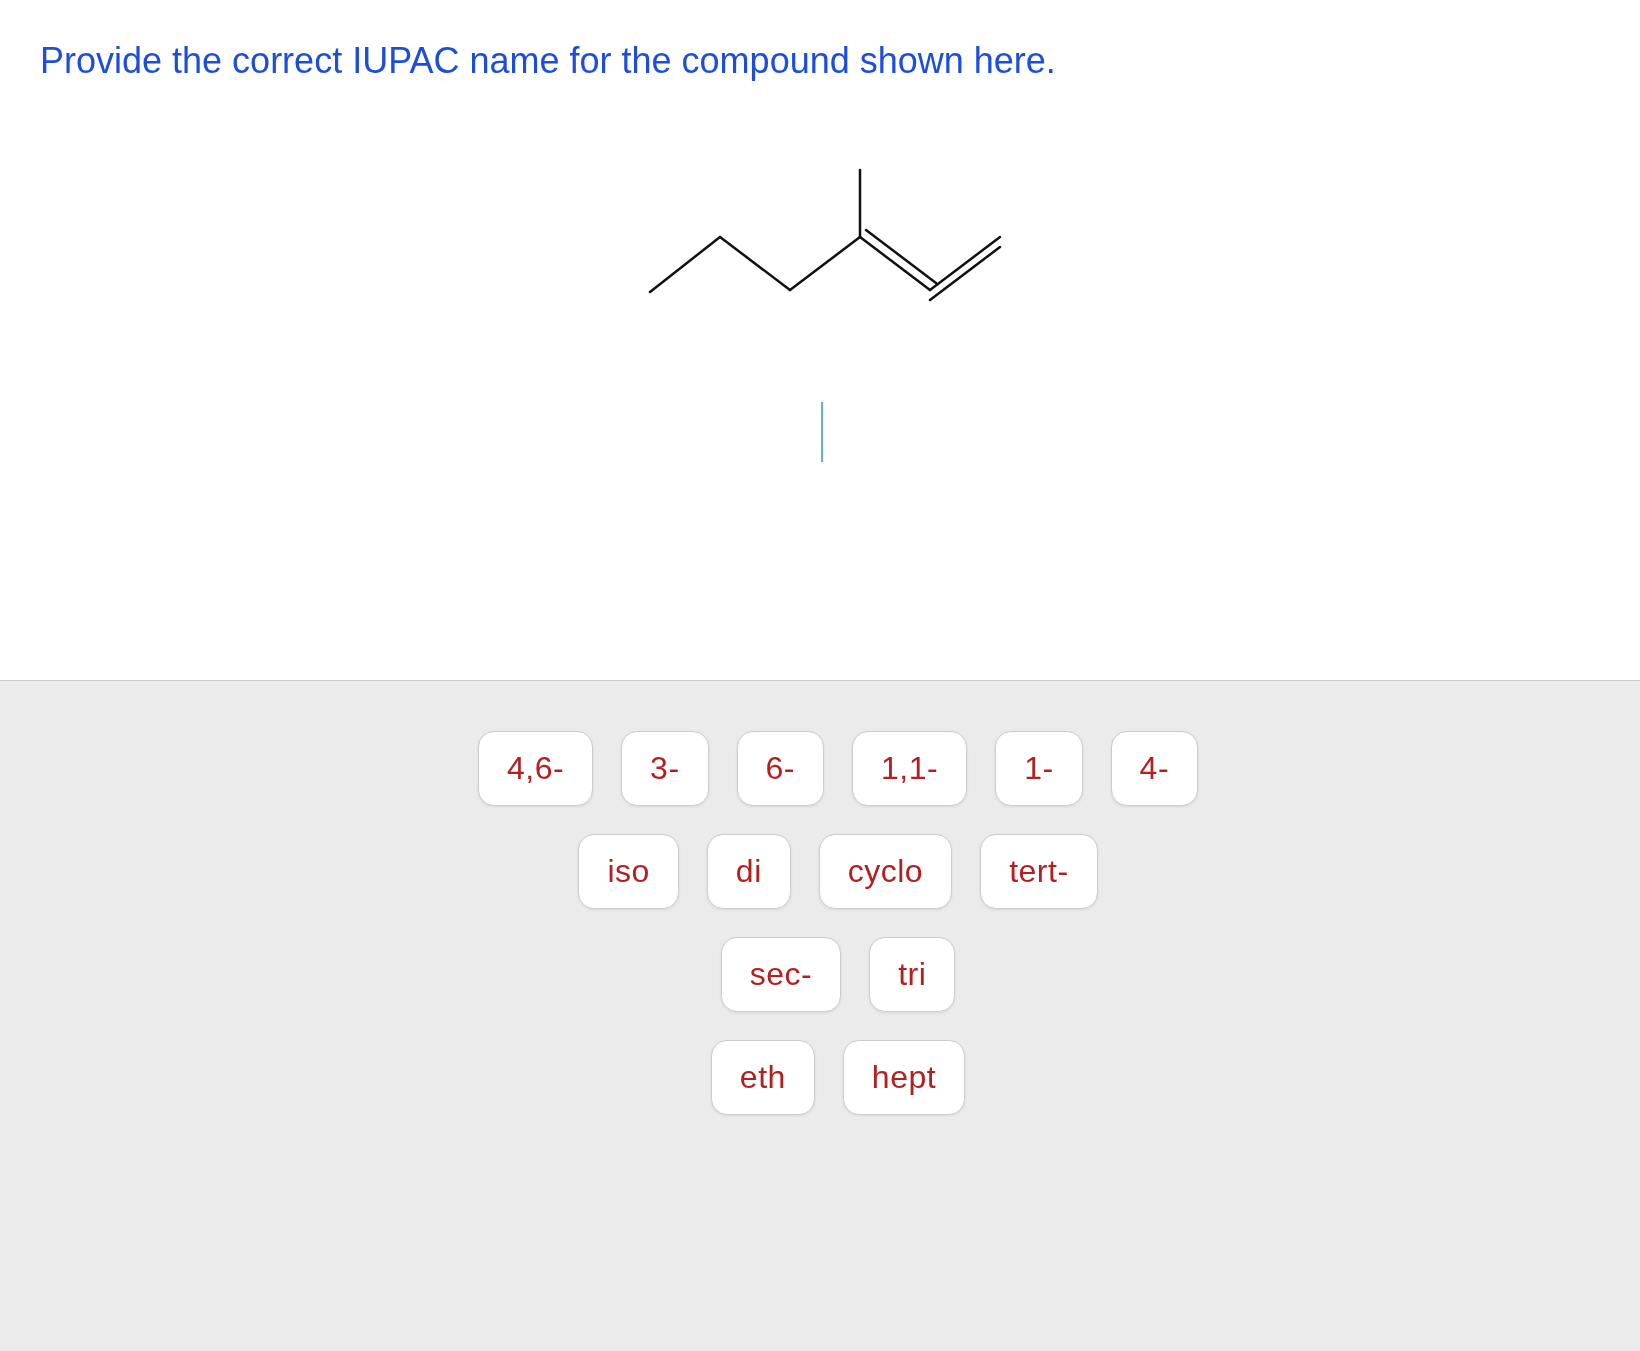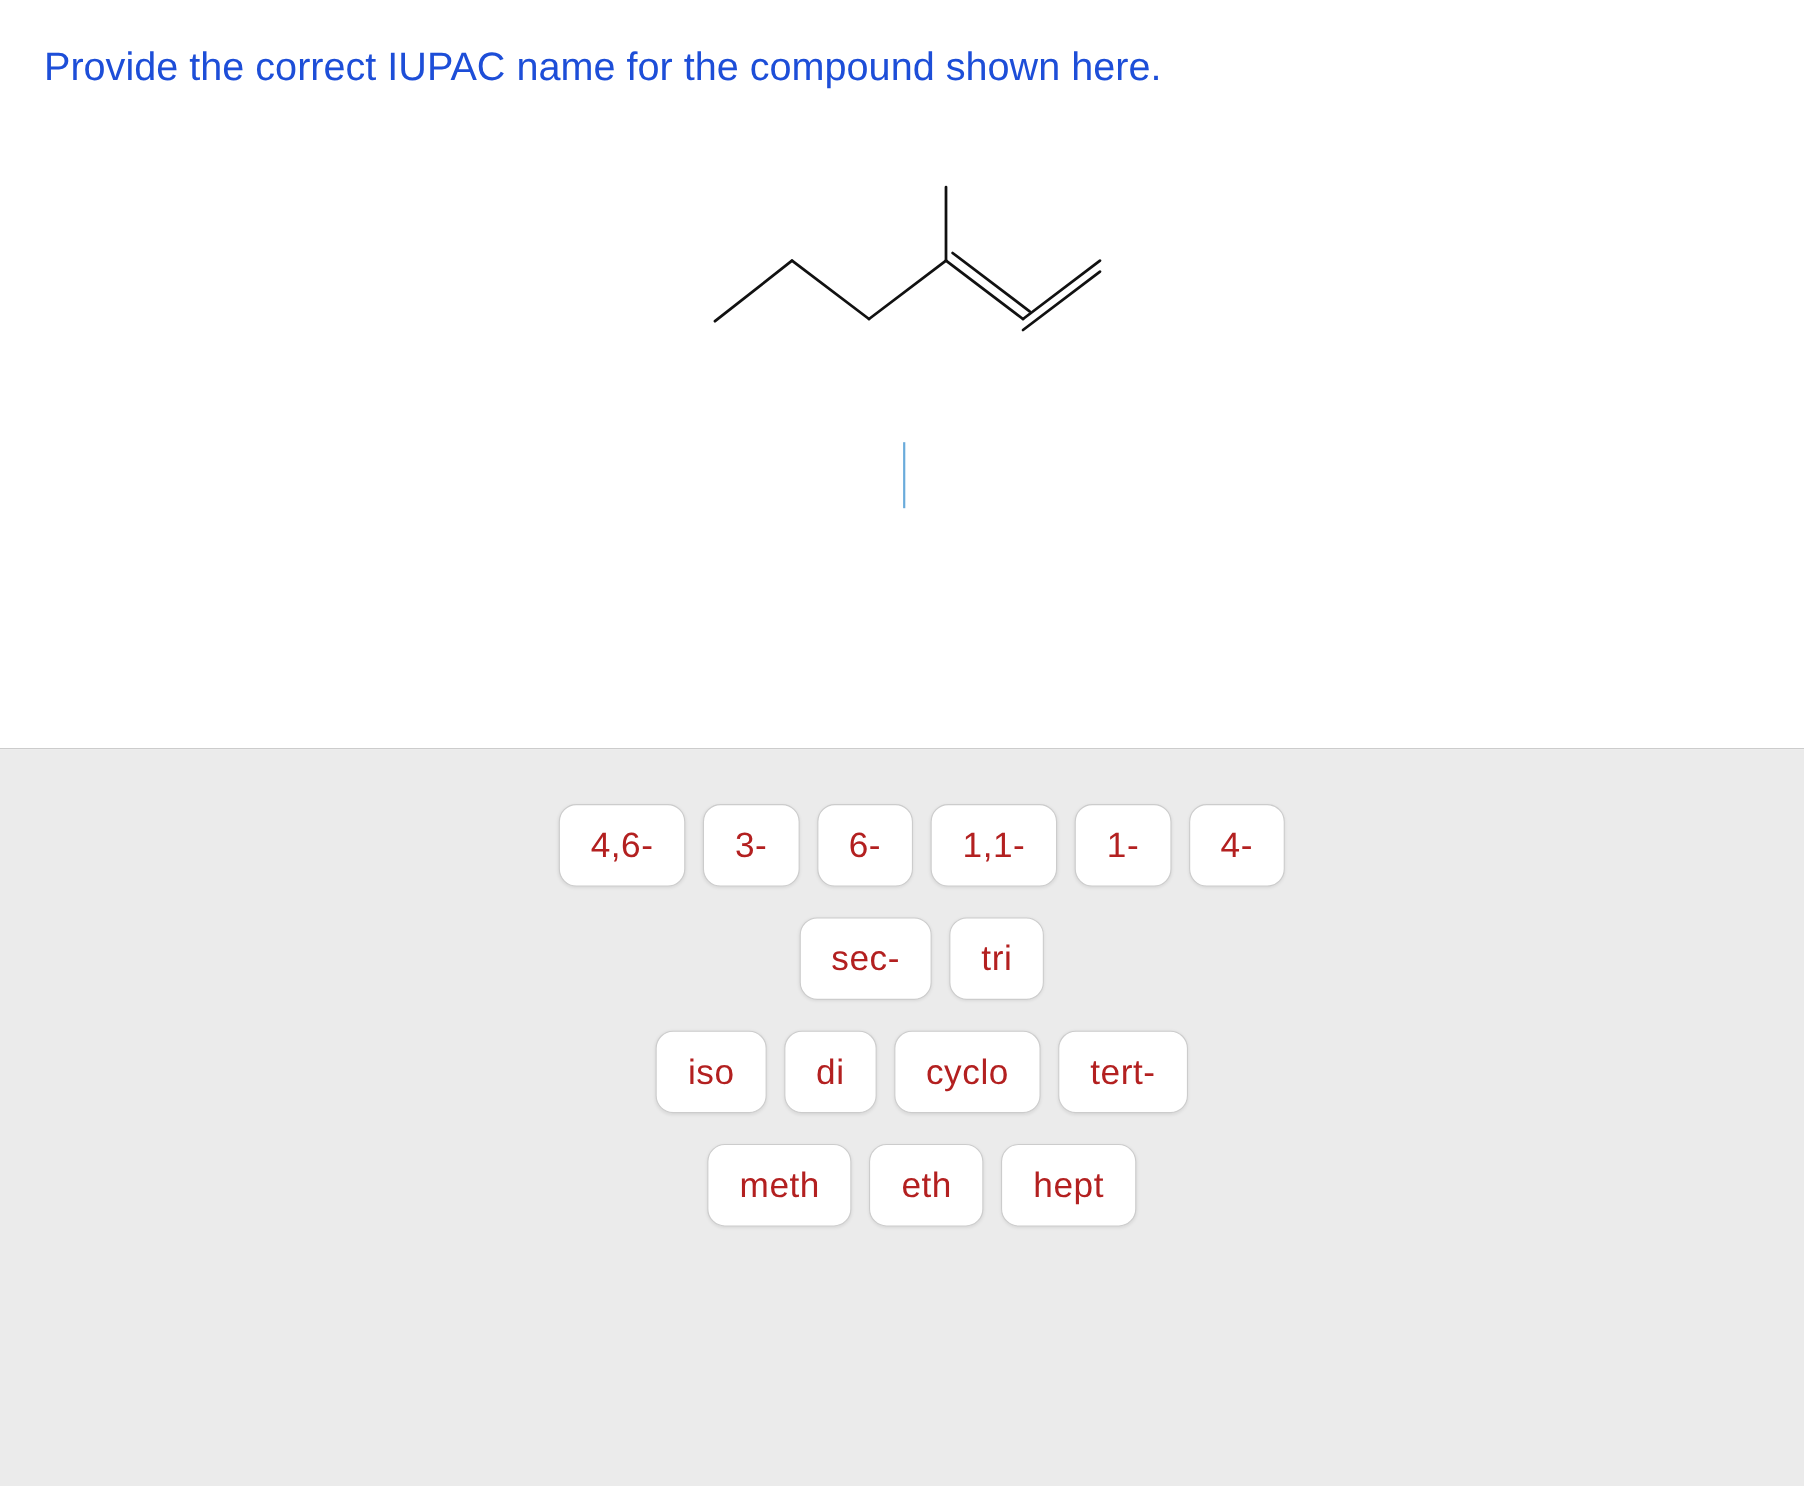--- a/index.html
+++ b/index.html
@@ -66,21 +66,21 @@
       display: flex;
       flex-direction: column;
       align-items: center;
       gap: 28px;
       min-height: 671px;
     }
 
     .button-row {
       display: flex;
       flex-direction: row;
-      gap: 16px;
+      gap: 28px;
       align-items: center;
       justify-content: center;
       margin-left: 36px;
     }
 
     .tile-btn {
       background: #fff;
       border: 1.5px solid #ccc;
       border-radius: 16px;
       padding: 18px 28px;
@@ -136,30 +136,29 @@
   <div class="button-row">
     <button class="tile-btn">4,6-</button>
     <button class="tile-btn">3-</button>
     <button class="tile-btn">6-</button>
     <button class="tile-btn">1,1-</button>
     <button class="tile-btn">1-</button>
     <button class="tile-btn">4-</button>
   </div>
 
   <div class="button-row">
-    <button class="tile-btn">sec-</button>
-    <button class="tile-btn">tri</button>
-  </div>
-
-  <div class="button-row">
     <button class="tile-btn">iso</button>
     <button class="tile-btn">di</button>
     <button class="tile-btn">cyclo</button>
     <button class="tile-btn">tert-</button>
   </div>
 
   <div class="button-row">
-    <button class="tile-btn">meth</button>
+    <button class="tile-btn">sec-</button>
+    <button class="tile-btn">tri</button>
+  </div>
+
+  <div class="button-row">
     <button class="tile-btn">eth</button>
     <button class="tile-btn">hept</button>
   </div>
 
 </div>
 
 </body></html>

